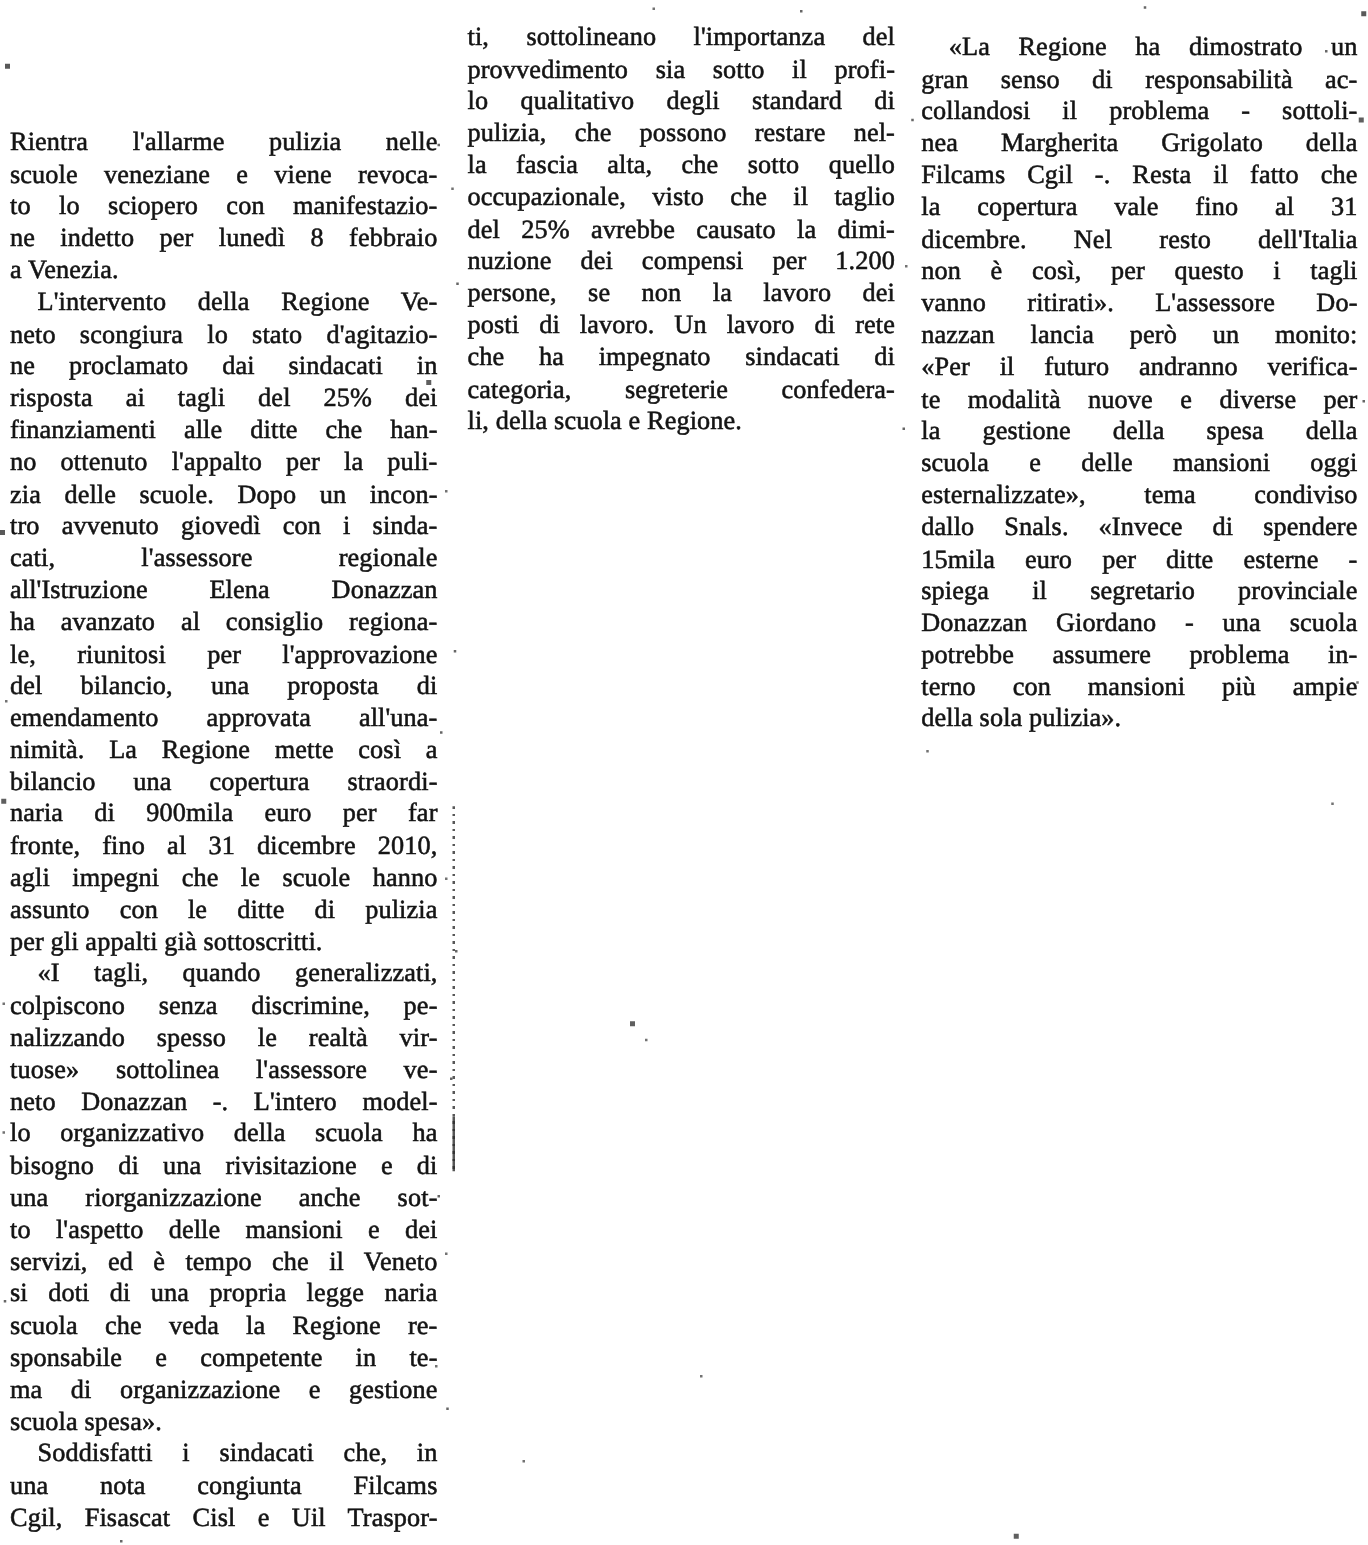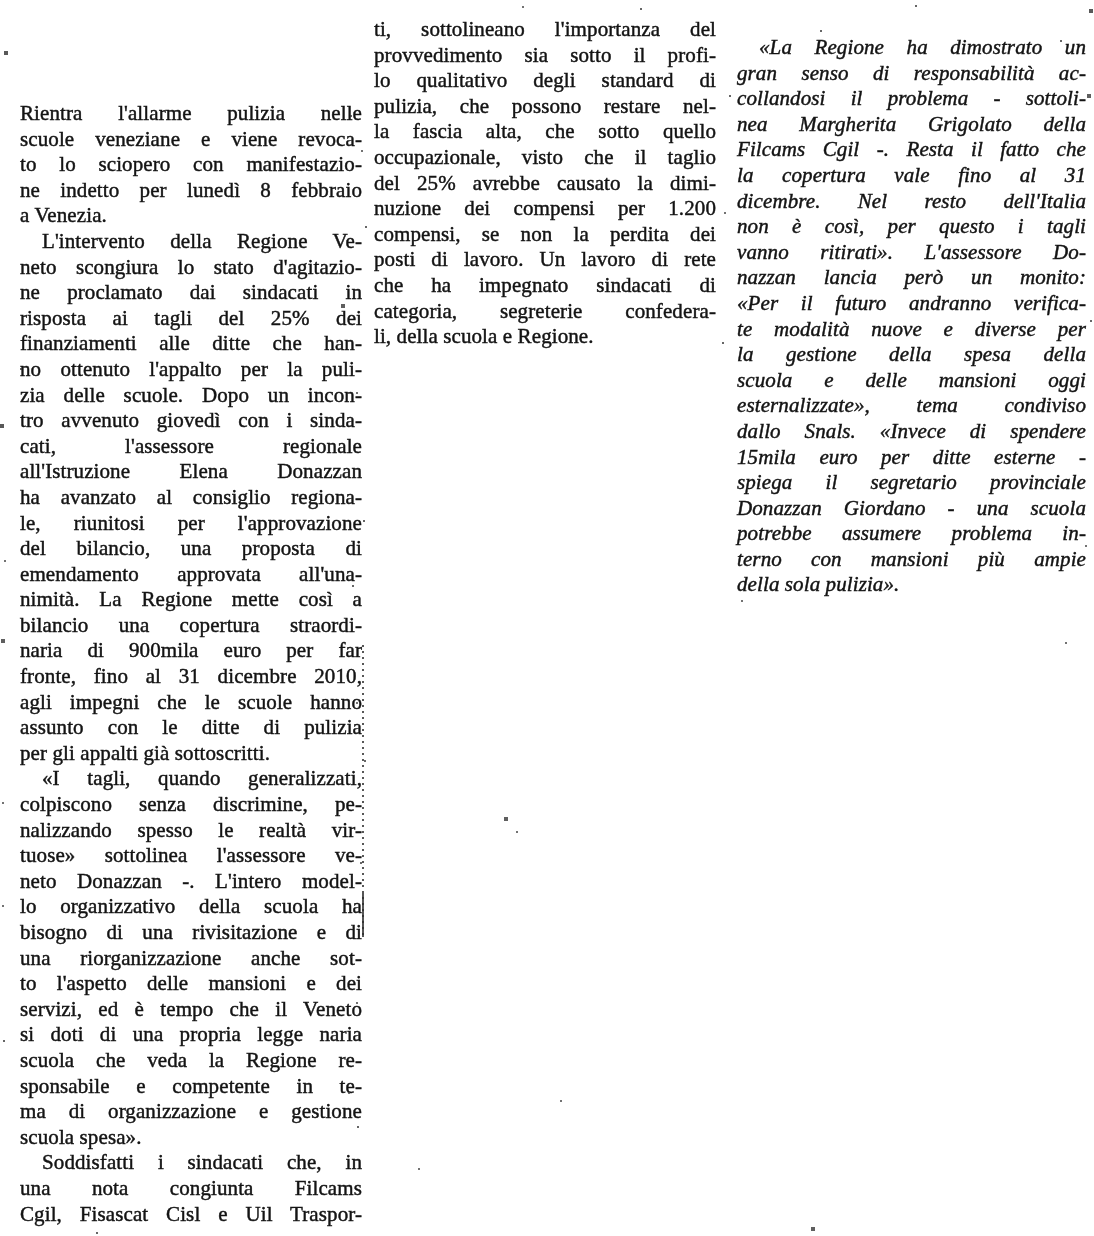--- a/index.html
+++ b/index.html
@@ -16,23 +16,23 @@
     font-family: "Liberation Serif", serif;
     color: #141414;
   }
   .col {
     position: absolute;
     font-size: 21px;
     line-height: 25.6px;
     letter-spacing: 0.1px;
     -webkit-text-stroke: 0.45px #141414;
   }
-  .col-1 { left: 8px;   top: 101px; width: 342px; margin-left: 12px; }
+  .col-1 { left: 8px;   top: 101px; width: 342px; }
   .col-2 { left: 374px; top: 17px;  width: 342px; }
-  .col-3 { left: 737px; top: 35px;  width: 349px; font-style: italic; }
+  .col-3 { left: 737px; top: 25px;  width: 349px; }
   .line {
     height: 25.6px;
     text-align: justify;
     text-align-last: justify;
     white-space: normal;
   }
   .line.indent { text-indent: 22px; }
   .line.end { text-align-last: left; }
   .divider {
     position: absolute;
@@ -129,21 +129,21 @@
 
   <div class="col col-2">
       <div class="line">ti, sottolineano l'importanza del</div>
       <div class="line">provvedimento sia sotto il profi-</div>
       <div class="line">lo qualitativo degli standard di</div>
       <div class="line">pulizia, che possono restare nel-</div>
       <div class="line">la fascia alta, che sotto quello</div>
       <div class="line">occupazionale, visto che il taglio</div>
       <div class="line">del 25% avrebbe causato la dimi-</div>
       <div class="line">nuzione dei compensi per 1.200</div>
-      <div class="line">compensi, se non la perdita dei</div>
+      <div class="line">persone, se non la lavoro dei</div>
       <div class="line">posti di lavoro. Un lavoro di rete</div>
       <div class="line">che ha impegnato sindacati di</div>
       <div class="line">categoria, segreterie confedera-</div>
       <div class="line end">li, della scuola e Regione.</div>
     </div>
 
   <div class="col col-3">
       <div class="line indent">«La Regione ha dimostrato un</div>
       <div class="line">gran senso di responsabilità ac-</div>
       <div class="line">collandosi il problema - sottoli-</div>

